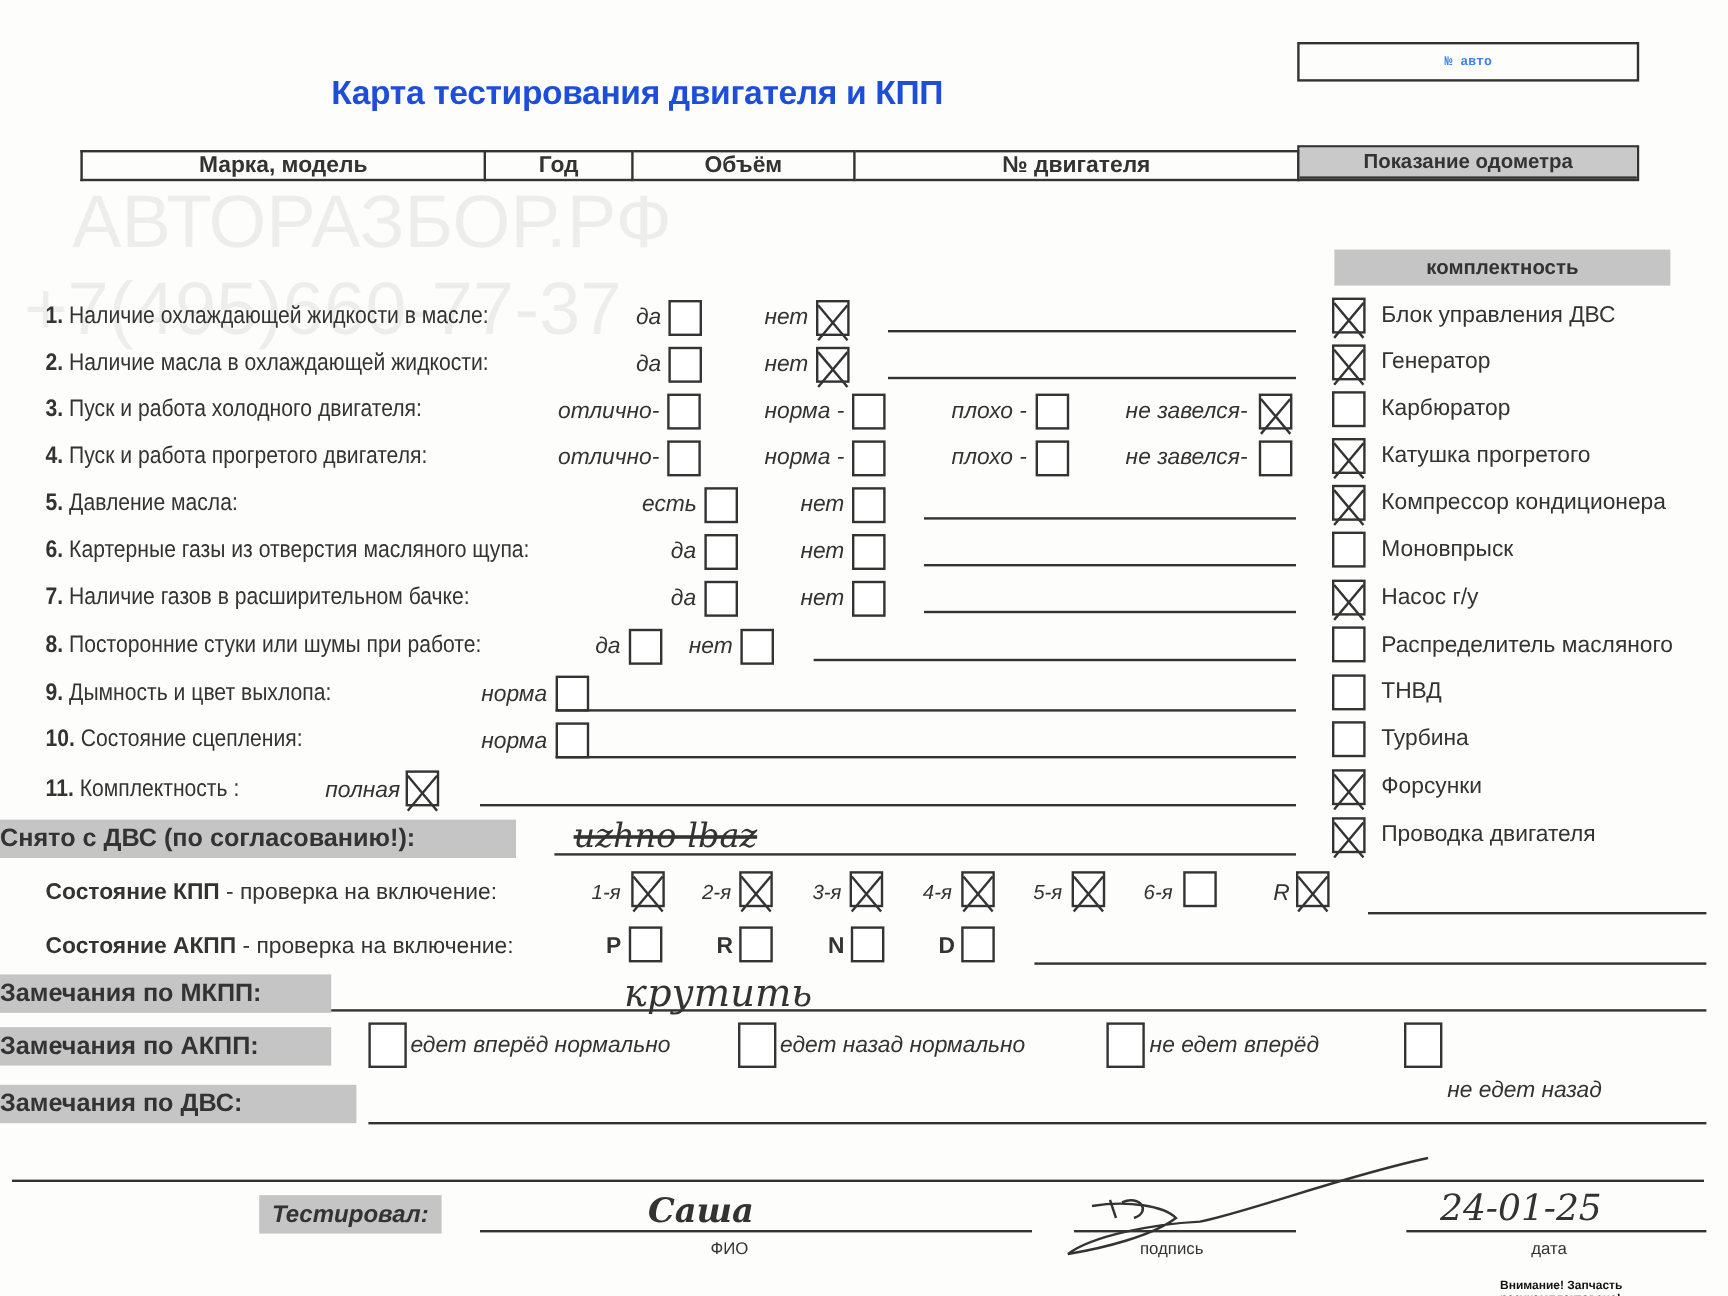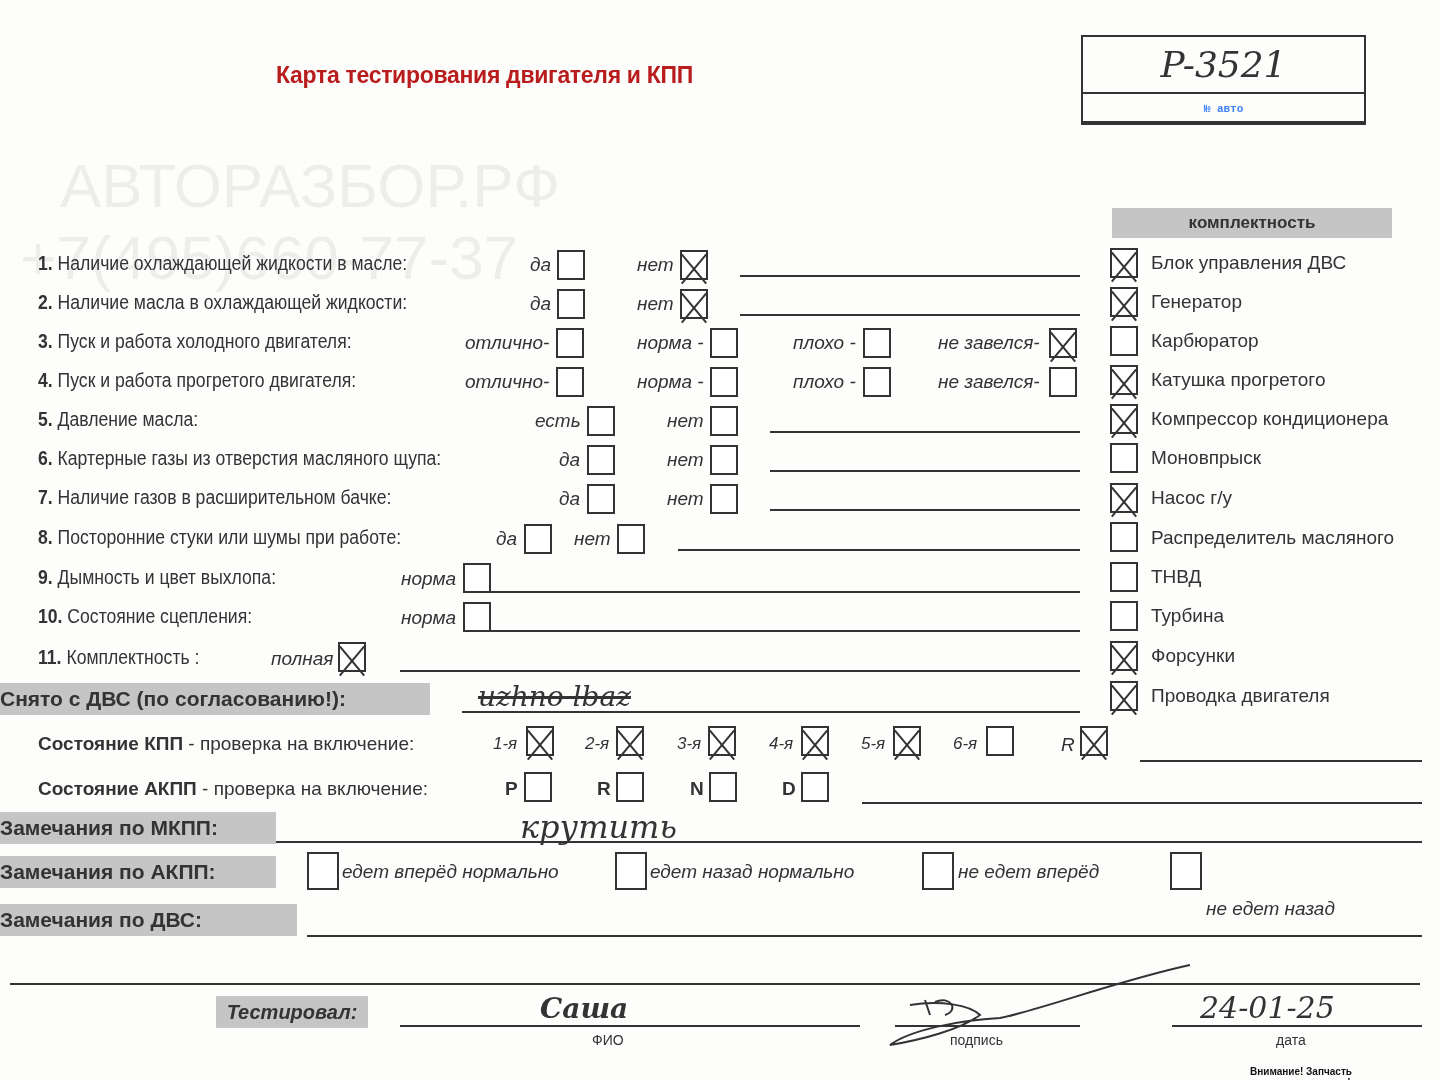--- a/index.html
+++ b/index.html
@@ -1,19 +1,19 @@
 <!DOCTYPE html>
 <html><head>
 <meta charset="utf-8">
 <style>
   html, body { margin:0; padding:0; }
   body { width:1440px; height:1080px; background:#fdfdfc; position:relative; overflow:hidden;
          font-family:"Liberation Sans", sans-serif; color:#222; }
   .abs { position:absolute; }
-  .title { left:276px; top:62px; font-size:23px; font-weight:bold; color:#b91c1c; letter-spacing:-0.3px; }
+  .title { left:276px; top:62px; font-size:28px; font-weight:bold; color:#1d4ed8; letter-spacing:-0.3px; }
   .watermark { color:#000; opacity:0.06; font-size:62px; white-space:nowrap; }
   table.hdr { position:absolute; left:67px; top:125px; border-collapse:collapse; }
   table.hdr td { border:2px solid #333; padding:0; text-align:center; }
   .hdr-h { height:22px; font-size:19px; font-weight:bold; color:#333; }
   .hdr-v { height:46px; font-family:"DejaVu Serif", serif; font-size:30px; color:#333; font-style:italic; text-align:left !important; padding-left:10px !important; }
   .autobox { left:1081px; top:35px; width:281px; border:2px solid #333; }
   .autobox .num { height:55px; border-bottom:2px solid #333; font-family:"DejaVu Serif", serif; font-style:italic; font-size:36px; text-align:center; line-height:55px; color:#333; }
   .autobox .lbl { height:29px; font-size:11px; font-weight:bold; text-align:center; line-height:31px; color:#3b82f6;font-family:Liberation Mono, monospace; }
   .odo { left:1081px; top:121px; width:281px; border:2px solid #333; }
   .odo .lbl { height:24px; background:#c9c9c9; font-size:17px; font-weight:bold; text-align:center; line-height:24px; border-bottom:2px solid #333; color:#333; }
@@ -38,30 +38,36 @@
 </style>
 </head>
 <body>
 
 <div class="abs watermark" style="left:60px;top:150px;">АВТОРАЗБОР.РФ</div>
 <div class="abs watermark" style="left:20px;top:222px;">+7(495)660-77-37</div>
 
 <div class="abs title">Карта тестирования двигателя  и КПП</div>
 
 <div class="abs autobox">
-  <div class="num">P-3521</div>
   <div class="lbl">№ авто</div>
 </div>
 
 <table class="hdr">
   <tbody>
+      <tr>
+    <td class="hdr-h" style="width:334px">Марка, модель</td>
+    <td class="hdr-h" style="width:121px">Год</td>
+    <td class="hdr-h" style="width:183px">Объём</td>
+    <td class="hdr-h" style="width:368px">№ двигателя</td>
+  </tr>
 </tbody>
   </table>
 
 <div class="abs odo">
+  <div class="lbl">Показание одометра</div>
 </div>
 
 <div class="abs kbar">комплектность</div>
 
 <div class="abs q-label" style="left:38px;top:252px"><span class="q-num">1.</span> <span>Наличие охлаждающей жидкости в масле:</span></div>
 <div class="abs opt" style="left:530px;top:254px">да</div>
 <div class="box" style="left:557px;top:250px"></div>
 <div class="abs opt" style="left:637px;top:254px">нет</div>
 <div class="box checked" style="left:680px;top:250px"></div>
 <div class="line" style="left:740px;top:275px;width:340px"></div>

